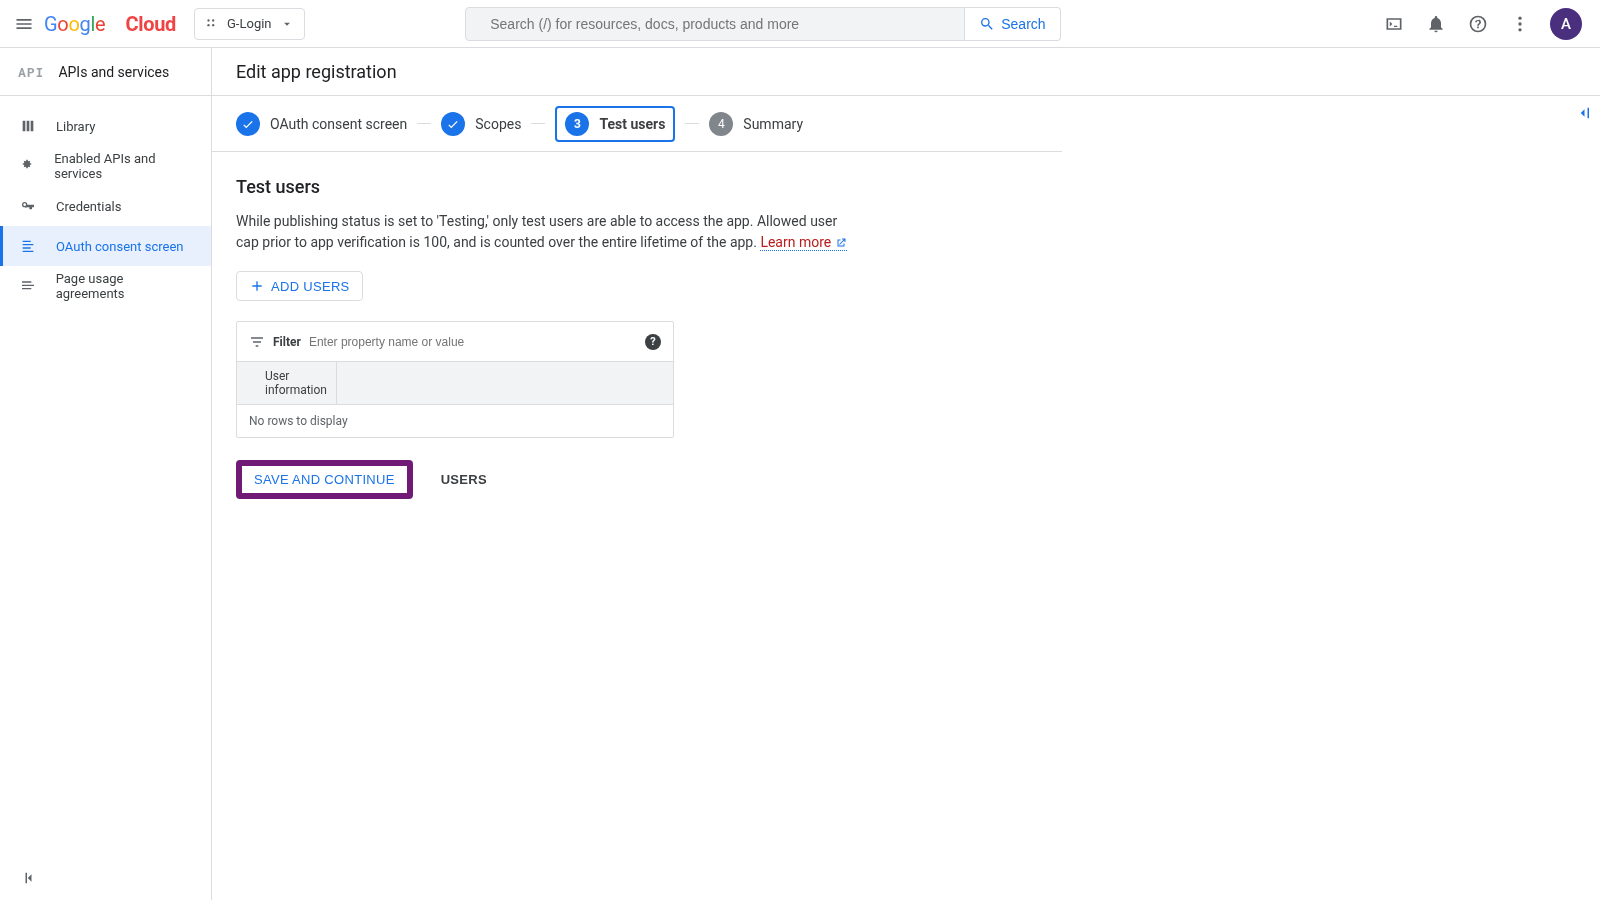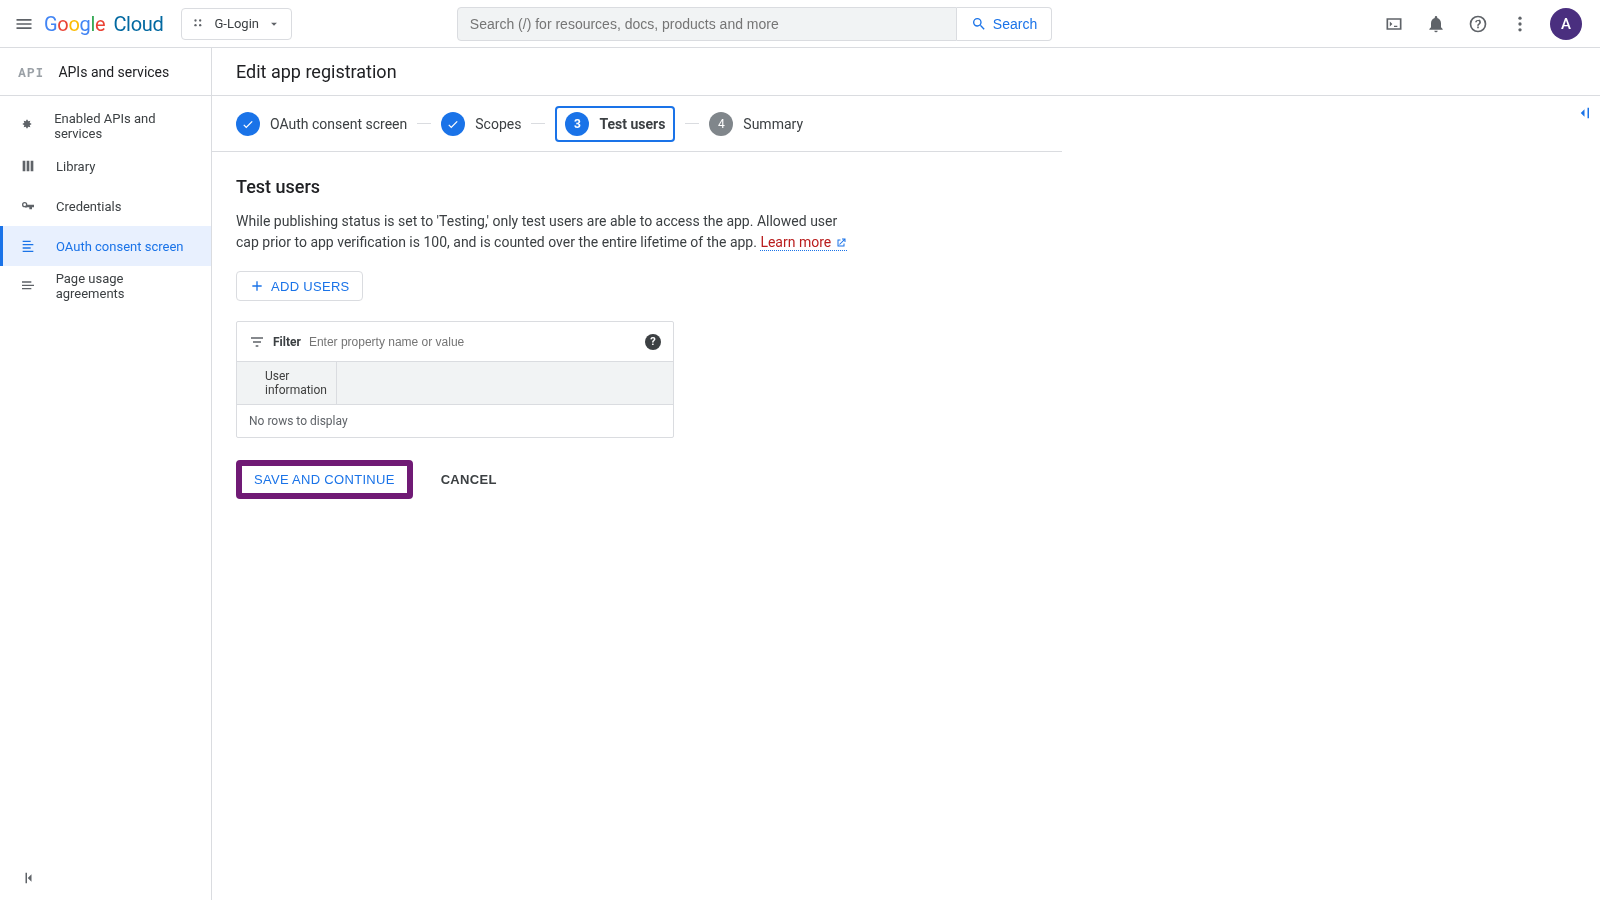--- a/index.html
+++ b/index.html
@@ -3,25 +3,25 @@
 <meta charset="utf-8">
 <style>
 * { margin: 0; padding: 0; box-sizing: border-box; }
 body { font-family: "Google Sans", Roboto, Arial, sans-serif; font-size: 13px; color: #202124; background: #fff; overflow: hidden; width: 1600px; height: 900px; }
 
 
 .header { height: 48px; display: flex; align-items: center; padding: 0 12px; border-bottom: 1px solid #dadce0; }
 .hamburger { width: 24px; height: 24px; margin-right: 8px; cursor: pointer; display:flex; align-items:center; justify-content:center; }
 .logo { display: flex; align-items: baseline; font-size: 20px; letter-spacing: -0.3px; margin-right: 18px;}
 .logo .g1{color:#4285F4;} .logo .g2{color:#EA4335;} .logo .g3{color:#FBBC05;} .logo .g4{color:#4285F4;} .logo .g5{color:#34A853;} .logo .g6{color:#EA4335;}
-.logo .cloud{ color:#0369a1; margin-left:8px; font-weight:400;}
+.logo .cloud{ color:#ef4444; margin-left:20px; font-weight:700;}
 .project-picker { height: 32px; border: 1px solid #dadce0; border-radius: 4px; display: flex; align-items: center; padding: 0 10px; cursor: pointer; gap:8px;font-size:13px;color:#3c4043;}
 .project-picker svg { width:14px; height:14px; }
 .search-wrap { margin: 0 auto; display:flex; align-items:center;}
-.search-box { width: 500px; height: 34px; border: 1px solid #dadce0; background:#f1f3f4; border-radius: 4px 0 0 4px; padding: 0 12px; font-size: 14px; outline:none; color:#4c1d95;}
+.search-box { width: 500px; height: 34px; border: 1px solid #dadce0; background:#f1f3f4; border-radius: 4px 0 0 4px; padding: 0 24px; font-size: 14px; outline:none; color:#4c1d95;}
 .search-btn { height:34px; border:1px solid #dadce0; border-left:none; background:#fff; border-radius:0 4px 4px 0; padding:0 14px; color:#1a73e8; font-size:14px; display:flex; align-items:center; gap:6px; cursor:pointer; font-weight:500;}
 .header-actions { display:flex; align-items:center; gap:18px; margin-left:auto; padding-right:6px;}
 .header-actions .icon-btn{ width:24px; height:24px; display:flex; align-items:center; justify-content:center; cursor:pointer; color:#5f6368;}
 .avatar{ width:32px; height:32px; border-radius:50%; background:#4a2f7f; color:#fff; display:flex; align-items:center; justify-content:center; font-size:15px; cursor:pointer; font-weight:500;}
 
 
 .shell { display:flex; height: calc(900px - 48px); }
 .sidebar { width: 212px; border-right:1px solid #dadce0; display:flex; flex-direction:column; position:relative;}
 .sidebar-title { height:48px; display:flex; align-items:center; padding:0 18px; gap:14px; border-bottom:1px solid #dadce0; font-size:14px; color:#202124;}
 .api-badge { font-family: "Roboto Mono", monospace; font-weight:700; letter-spacing:1px; color:#9aa0a6; font-size:13px;}
@@ -140,32 +140,32 @@
 
   <div class="sidebar">
     <div class="sidebar-title">
       <span class="api-badge">API</span>
       <span>APIs and services</span>
     </div>
     <div class="nav">
       <div class="nav-item">
         <span class="nav-icon">
           <svg width="16" height="16" viewBox="0 0 24 24">
+              <path fill="currentColor" d="M4 4h4v16H4zM10 4h4v16h-4zM16 4h4v16h-4z"></path>
+            </svg>
+        </span>
+        <span>Library</span>
+      </div>
+      <div class="nav-item">
+        <span class="nav-icon">
+          <svg width="16" height="16" viewBox="0 0 24 24">
               <path fill="currentColor" d="M12 2l2 3 3-1-1 3 3 2-3 2 1 3-3-1-2 3-2-3-3 1 1-3-3-2 3-2-1-3 3 1z"></path>
             </svg>
         </span>
         <span>Enabled APIs and services</span>
-      </div>
-      <div class="nav-item">
-        <span class="nav-icon">
-          <svg width="16" height="16" viewBox="0 0 24 24">
-              <path fill="currentColor" d="M4 4h4v16H4zM10 4h4v16h-4zM16 4h4v16h-4z"></path>
-            </svg>
-        </span>
-        <span>Library</span>
       </div>
       <div class="nav-item">
         <span class="nav-icon">
           <svg width="16" height="16" viewBox="0 0 24 24">
               <path fill="currentColor" d="M7 14a4 4 0 114-4h10v4h-3v3h-4v-3h-3a4 4 0 01-4 0zM5 10a2 2 0 104 0 2 2 0 00-4 0z"></path>
             </svg>
         </span>
         <span>Credentials</span>
       </div>
       <div class="nav-item active">
@@ -265,18 +265,18 @@
           <div class="th" style="flex:1;border-right:none;"></div>
         </div>
         <div class="tempty">No rows to display</div>
       </div>
 
       <div class="actions-row">
         <button class="btn primary">
           <span>SAVE AND CONTINUE</span>
         </button>
         <button class="btn flat">
-          <span>CANCEL</span>
+          <span>USERS</span>
         </button>
       </div>
     </div>
   </div>
 </div>
 
 </body></html>

